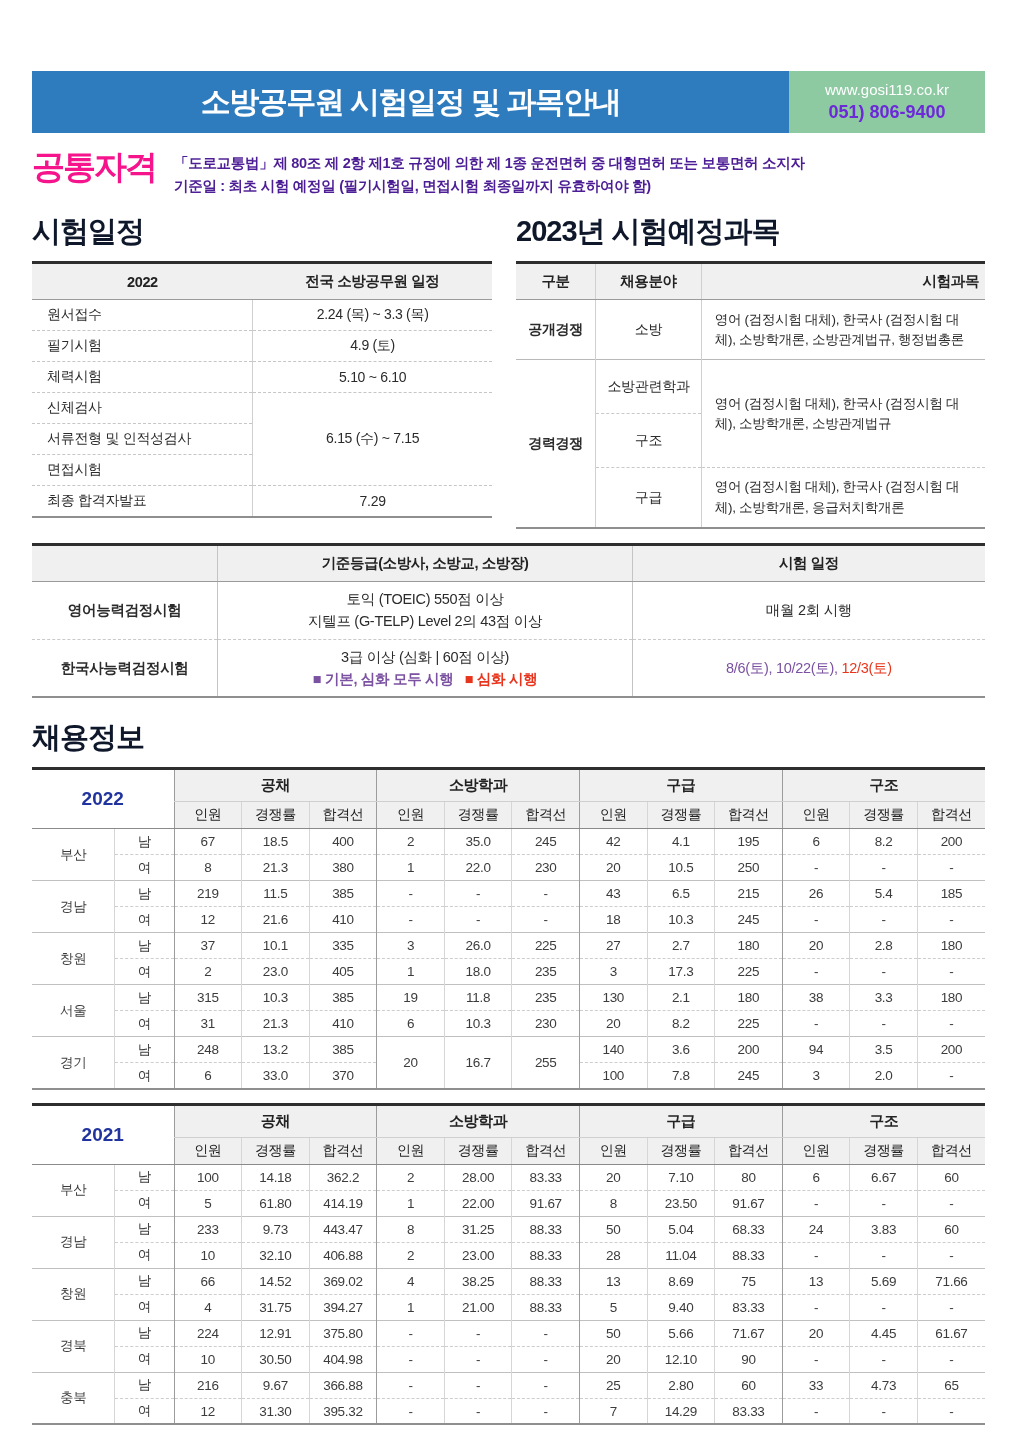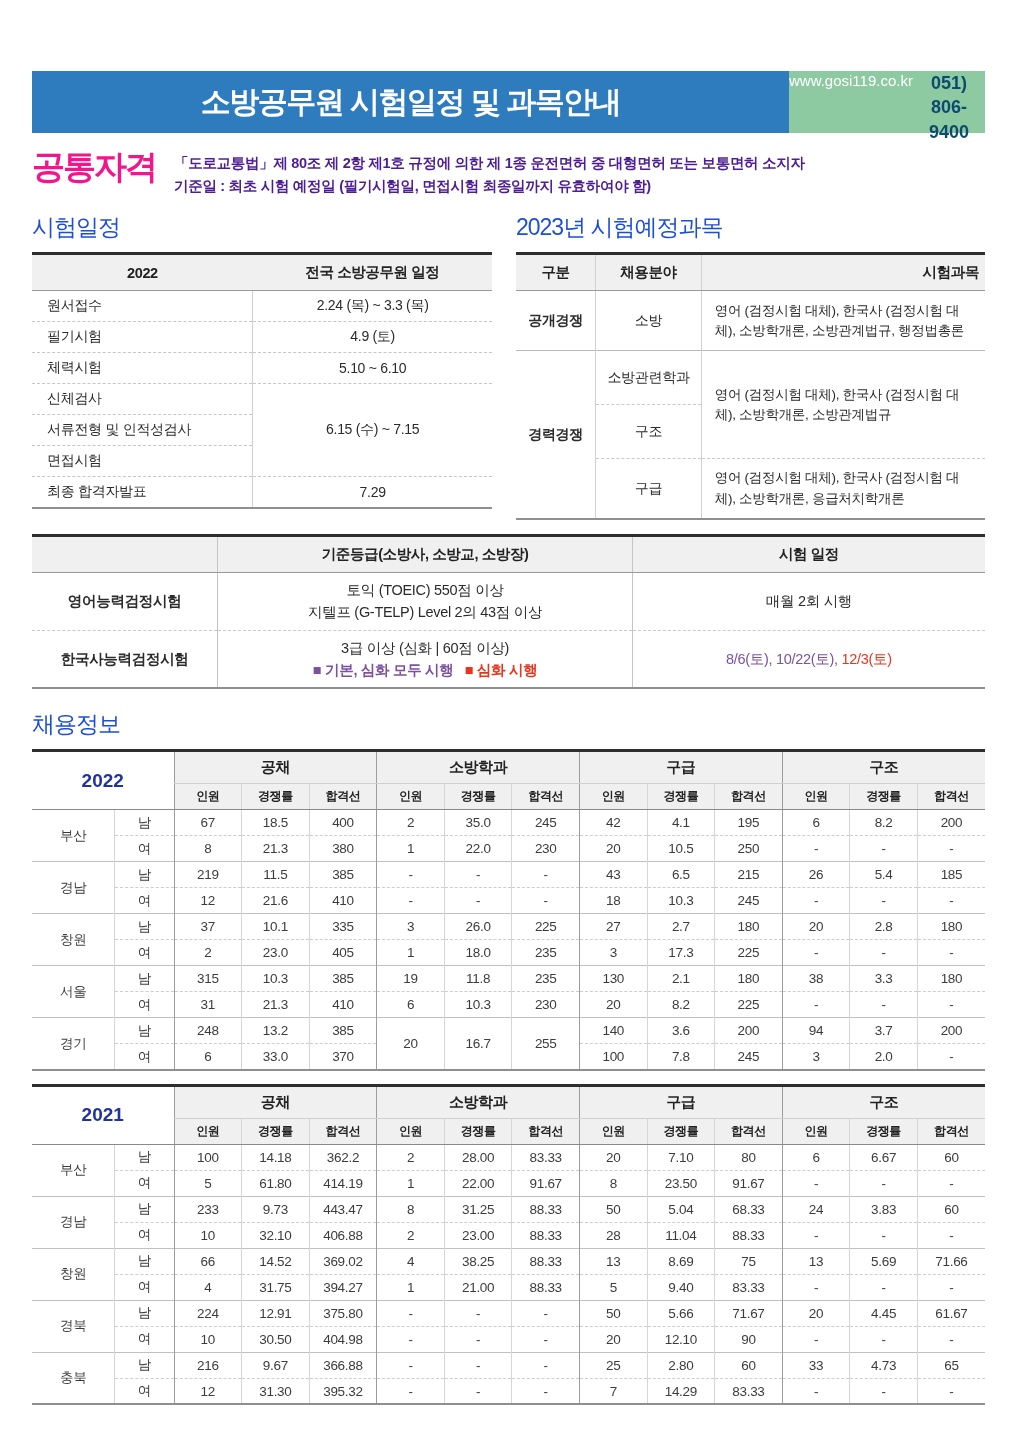--- a/index.html
+++ b/index.html
@@ -3,30 +3,30 @@
 <meta charset="utf-8">
 <style>
   * { box-sizing: border-box; }
   body { margin:0; background:#fff; font-family:"Liberation Sans","DejaVu Sans",sans-serif; color:#222; }
   .page { width:1024px; height:1426px; padding:55px 39px 0 32px; overflow:hidden;margin-top:16px; }
 
   
   .banner { display:flex; height:62px; }
   .banner-main { flex:1; background:#2e7cbe; display:flex; align-items:center; justify-content:center; }
   .banner-title { color:#fff; font-size:30px; font-weight:800; letter-spacing:-1.5px; }
-  .banner-contact { width:196px; background:#8dc9a1; display:flex; justify-content:center; text-align:center; line-height:1.35; }
+  .banner-contact { width:196px; background:#8dc9a1; display:flex; flex-direction:column; justify-content:center; text-align:center; line-height:1.35; }
   .site  { color:#fff; font-size:15px; }
-  .phone { color:#0c4a6e; font-size:18px; font-weight:800; }
+  .phone { color:#6d28d9; font-size:18px; font-weight:800; }
 
   
   .common { display:flex; gap:18px; margin:17px 0 4px; align-items:flex-start; }
   .common-label { color:#f5148c; font-size:33px; font-weight:800; letter-spacing:-2px; line-height:1.05; white-space:nowrap; }
   .common-text  { font-size:14.5px; font-weight:600; line-height:1.6; color:#4c1d95; padding-top:2px; letter-spacing:-0.3px; }
 
-  .section-h { color:#1d4ed8; font-size:23px; font-weight:400; letter-spacing:-1px; margin:10px 0 9px; }
+  .section-h { color:#0f172a; font-size:29px; font-weight:700; letter-spacing:-1px; margin:10px 0 9px; }
 
   .two-col { display:flex; gap:24px; }
   .col-left  { width:460px; flex:none; }
   .col-right { flex:1; }
 
   
   table.tbl { width:100%; border-collapse:collapse; border-top:3px solid #2e2e2e; border-bottom:2px solid #8f8f8f; table-layout:fixed; }
   .tbl th { background:#f0f0f0; font-weight:700; font-size:14.5px; padding:8px 6px; border-bottom:1px solid #9b9b9b; letter-spacing:-0.4px; }
   .tbl td { font-size:14px; padding:2px 6px; text-align:center; color:#2b2b2b; letter-spacing:-0.3px; }
 
@@ -56,21 +56,21 @@
   .cert-tbl .blv { border-left:1px solid #c4c4c4; }
   .cert-tbl tr.rdash > * { border-top:1px dashed #c9c9c9; }
   .purple { color:#7b51a1; } .red { color:#e8341c; }
   .legend { font-weight:600; }
 
   
   .recruit-h { margin-top:20px; }
   .big { margin-top:2px; }
   .big col.cr { width:8.7%; } .big col.cg { width:6.2%; } .big col.cd { width:7.09%; }
   .big th.grp { font-size:15px; padding:6px 4px; border-bottom:1px solid #cfcfcf; }
-  .big th.sub { font-size:12px; font-weight:700; padding:4px 4px; border-bottom:1px solid #8a8a8a; }
+  .big th.sub { font-size:14px; font-weight:400; padding:4px 4px; border-bottom:1px solid #8a8a8a; }
   .big th.yr  { background:#fff; color:#20339e; font-size:19px; font-weight:800; border-bottom:1px solid #8a8a8a; letter-spacing:0; }
   .big td { height:26px; padding:0 4px; font-size:13.5px; color:#3c3c3c; }
   .big .vl { border-left:1px solid #d6d6d6; }
   .big .gb { border-left:1px solid #9c9c9c; }
   .big tr.m > * { border-top:1px solid #c0c0c0; }
   .big tr.f > * { border-top:1px dashed #cdcdcd; }
   .big tbody tr:first-child > * { border-top:none; }
   .big2021 { margin-top:13px; }
 </style>
 </head>
@@ -392,21 +392,21 @@
         <td class="gb">248</td>
           <td class="vl">13.2</td>
           <td class="vl">385</td>
         <td class="gb" rowspan="2">20</td>
           <td class="vl" rowspan="2">16.7</td>
           <td class="vl" rowspan="2">255</td>
         <td class="gb">140</td>
           <td class="vl">3.6</td>
           <td class="vl">200</td>
         <td class="gb">94</td>
-          <td class="vl">3.7</td>
+          <td class="vl">3.5</td>
           <td class="vl">200</td>
       </tr>
       <tr class="f">
         <td class="vl">여</td>
         <td class="gb">6</td>
           <td class="vl">33.0</td>
           <td class="vl">370</td>
         <td class="gb">100</td>
           <td class="vl">7.8</td>
           <td class="vl">245</td>

